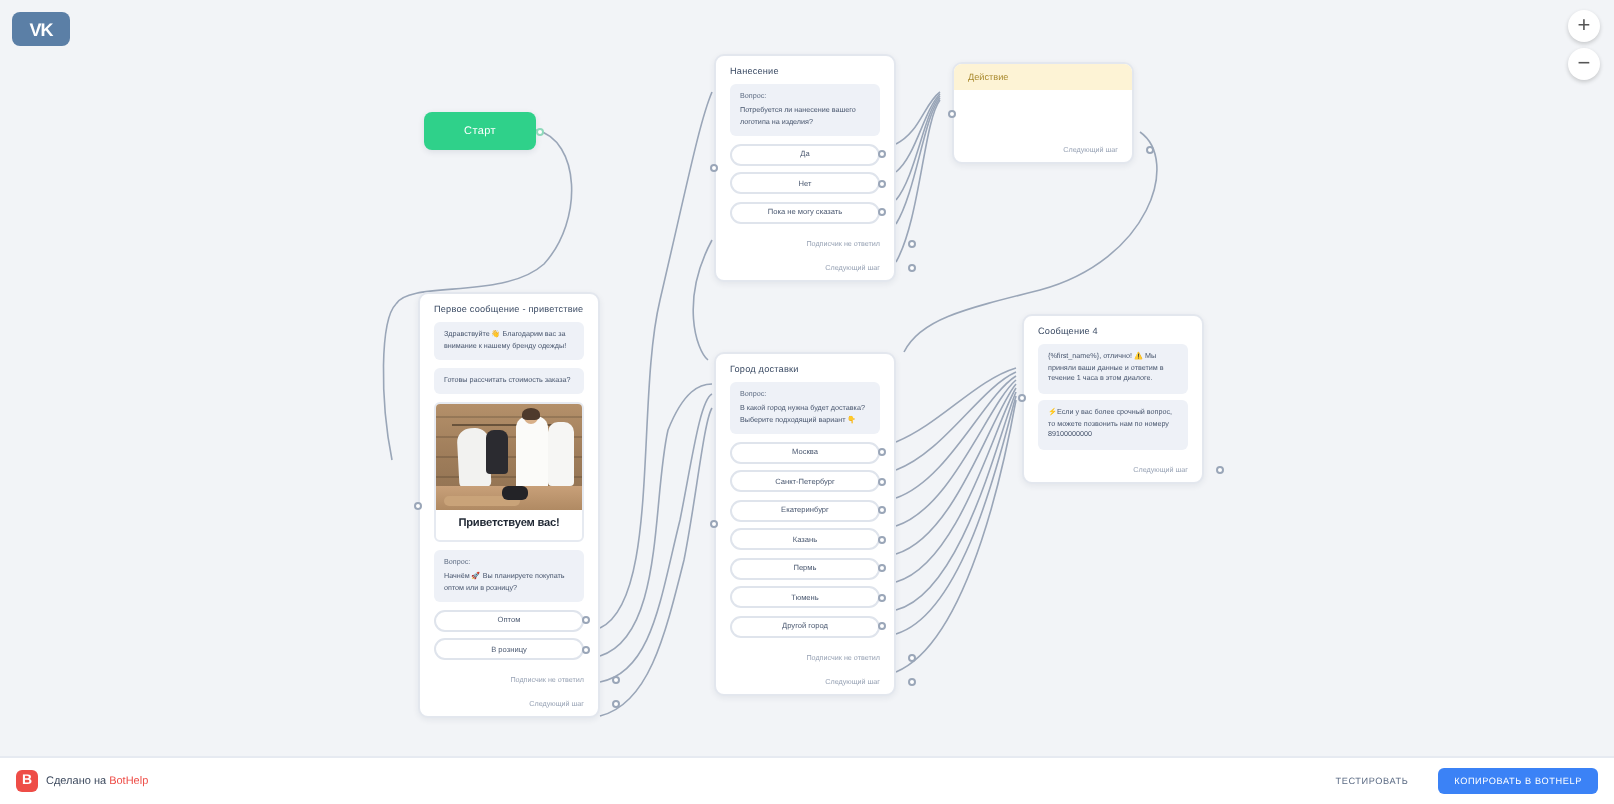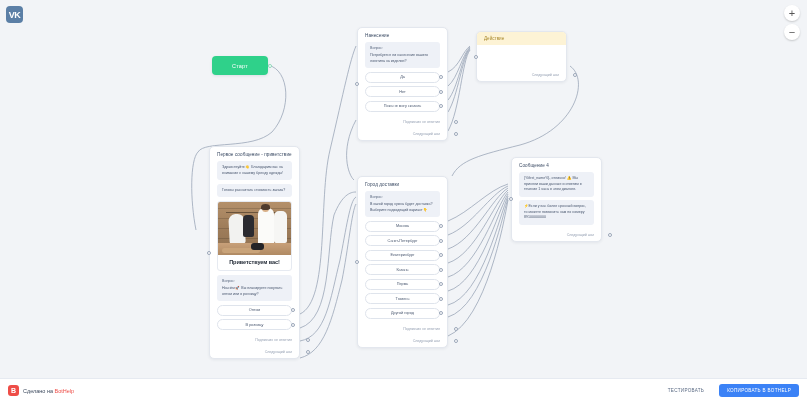--- a/index.html
+++ b/index.html
@@ -11,21 +11,21 @@
   }
   #canvas {
     position: relative;
     width: 807px; height: 402px;
     background: #f2f4f7;
   }
 
   
   #vk-logo {
     position: absolute; left: 6px; top: 6px;
-    width: 17px; height: 17px; border-radius: 4px;
+    width: 29px; height: 17px; border-radius: 4px;
     background: #5b7fa6;
     display: flex; align-items: center; justify-content: center;
     color: #fff; font-size: 9px; font-weight: bold;
     letter-spacing: -0.5px;
   }
 
   
   .zoom-btn {
     position: absolute; right: 7px;
     width: 16px; height: 16px; border-radius: 50%;

